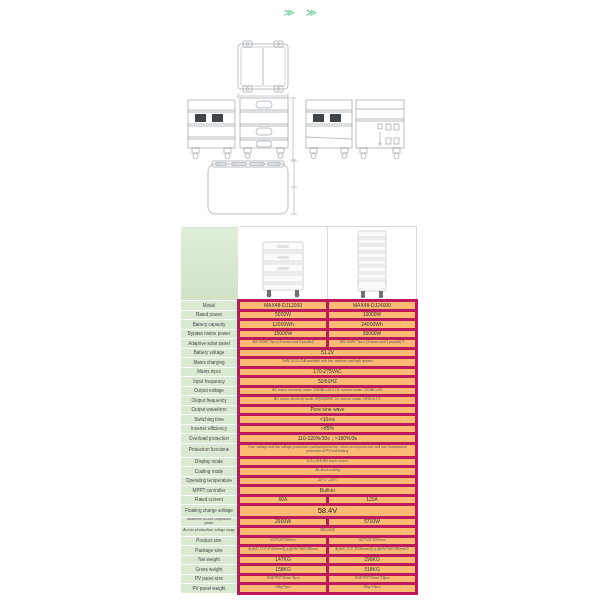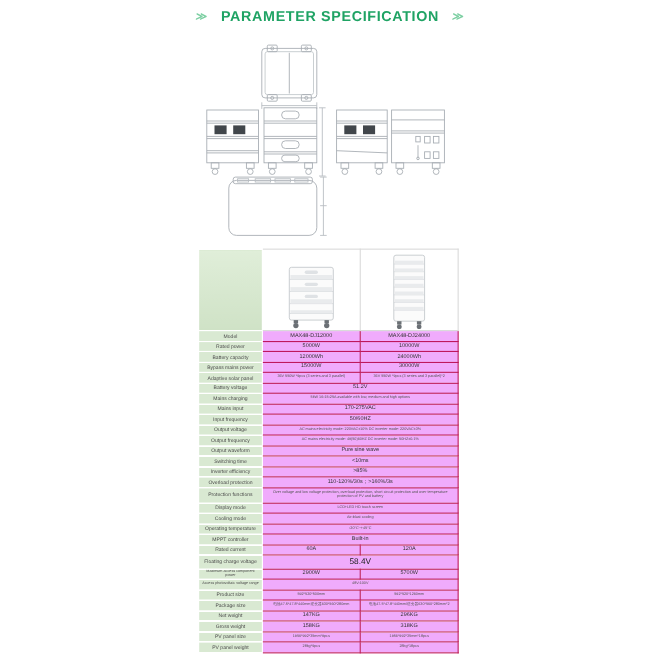--- a/index.html
+++ b/index.html
@@ -16,38 +16,37 @@
   .drawings svg{display:block;}
 
   
   table.spec{position:absolute;left:180px;top:226px;width:236px;border-collapse:collapse;table-layout:fixed;border:1px solid #c9cfc6;}
   table.spec col.c0{width:58px;}
   table.spec col.c1{width:89px;}
   table.spec col.c2{width:89px;}
   table.spec td{padding:0 2px;text-align:center;vertical-align:middle;overflow:hidden;}
   td.lbl{background:#d9e9d2;border:1px solid #ffffff;color:#4c4c4c;font-size:4.6px;line-height:1.1;}
   td.lbl.sm{font-size:3.4px;}
-  td.val{background:#f0abfc;border:1px solid #be185d;color:#333;font-size:5px;line-height:1.1;}
+  td.val{background:#fdba74;border:3px solid #be185d;color:#333;font-size:5px;line-height:1.1;}
   td.val.sm{font-size:3.4px;color:#555;}
   td.val.big{font-size:7.5px;color:#222;}
   tr{height:9.5px;}
   tr.tall{height:14px;}
   tr.bigrow{height:12.5px;}
   tr.hdr{height:74px;}
   td.hdr-green{background:linear-gradient(#e0eed9,#cfe2c6);border:1px solid #ffffff;}
   td.hdr-img{background:#fff;border:1px solid #dadada;vertical-align:middle;}
   .imgwrap{display:flex;justify-content:center;align-items:flex-end;height:70px;}
 </style>
 </head>
 <body>
 <div class="page">
 
   <div class="title-bar">
     <span class="chev">≫</span>
-    <span class="title-text">PARAMETER SPECIFICATION</span>
     <span class="chev">≫</span>
   </div>
 
   <div class="drawings">
     <svg width="600" height="180" viewBox="0 0 600 180" fill="none" stroke="#a7adb3" stroke-width="0.8">
 
       <g>
         <rect x="238" y="4" width="50" height="45" rx="3"></rect>
         <rect x="241" y="7" width="44" height="39" rx="2" stroke="#c3c8cc"></rect>
         <line x1="263" y1="8" x2="263" y2="45"></line>

